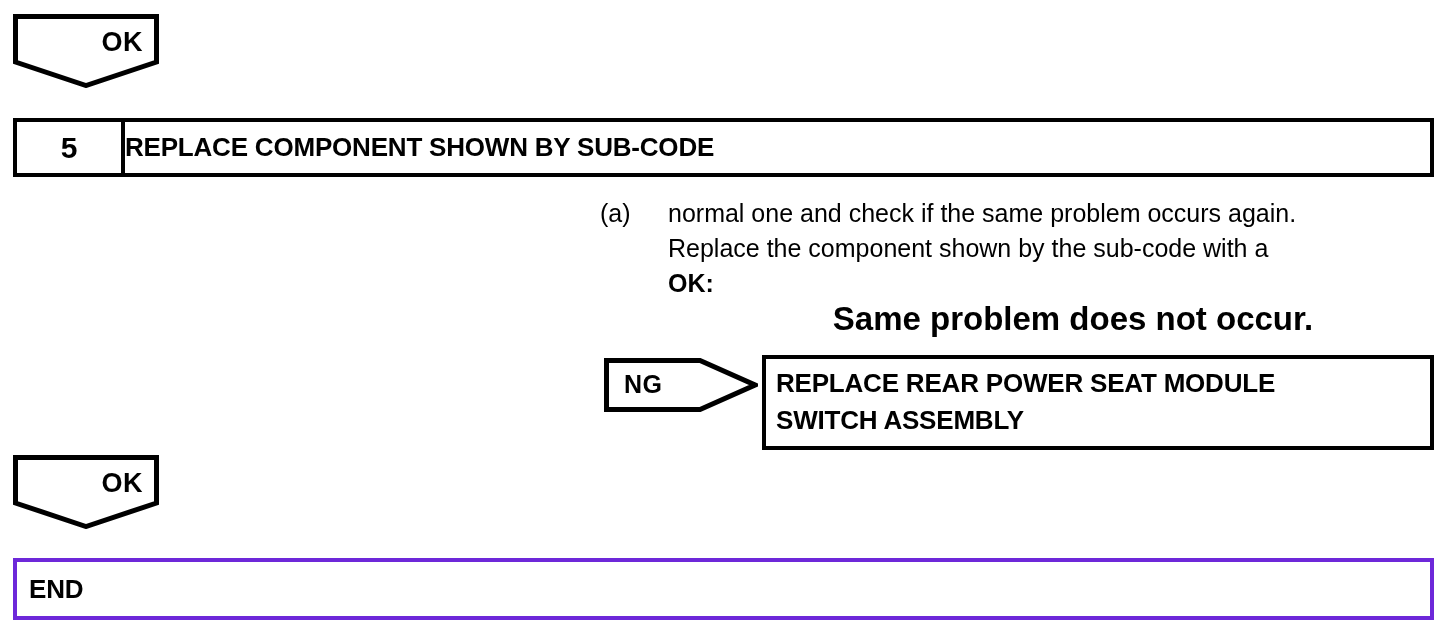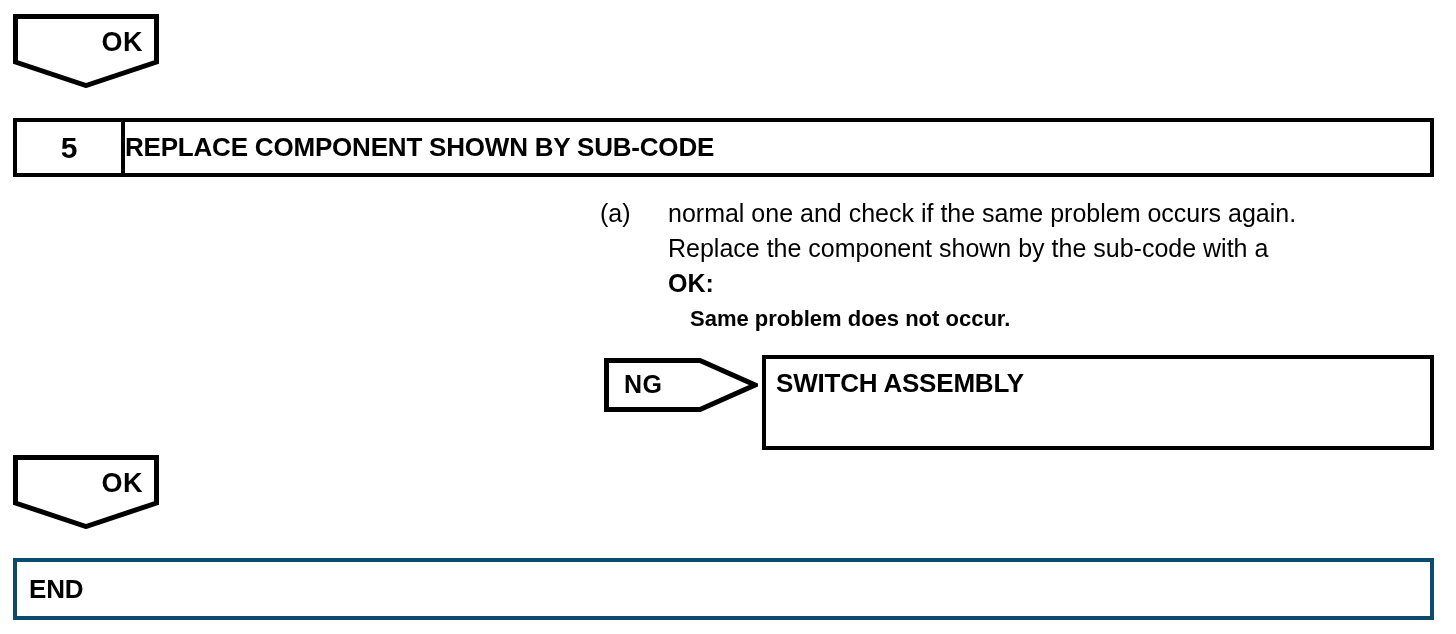--- a/index.html
+++ b/index.html
@@ -111,24 +111,25 @@
     line-height: 35px;
   }
   .proc-body .line { white-space: nowrap; }
   .proc-ok-label {
     font-weight: bold;
     font-size: 25px;
     line-height: 35px;
   }
   .proc-ok-detail {
     font-weight: bold;
-    font-size: 22px;
+    font-size: 33px;
     line-height: 35px;
     padding-left: 22px;
     white-space: nowrap;
+    text-align: center;
   }
 
   
   .ng-pent {
     position: absolute;
     left: 604px;
     top: 358px;
     width: 154px;
     height: 54px;
   }
@@ -163,21 +164,21 @@
   }
 
   
   .end-box {
     position: absolute;
     left: 13px;
     top: 558px;
     width: 1421px;
     height: 62px;
     box-sizing: border-box;
-    border: 4px solid #0c4a6e;
+    border: 4px solid #6d28d9;
     display: flex;
     align-items: center;
     padding-left: 12px;
   }
   .end-text {
     font-size: 26px;
     font-weight: bold;
     letter-spacing: -0.2px;
   }
 </style>
@@ -215,20 +216,21 @@
   </div>
 
   <div class="ng-pent">
     <svg width="154" height="54" viewBox="0 0 154 54">
       <polygon points="2.5,2.5 96,2.5 151,27 96,51.5 2.5,51.5" fill="#ffffff" stroke="#000000" stroke-width="5" stroke-linejoin="miter"></polygon>
     </svg>
     <div class="ng-label">NG</div>
   </div>
 
   <div class="result-box">
+    <div class="result-line">REPLACE REAR POWER SEAT MODULE</div>
     <div class="result-line">SWITCH ASSEMBLY</div>
   </div>
 
   <div class="ok-pent" id="ok-bottom">
     <svg width="146" height="74" viewBox="0 0 146 74">
       <polygon points="2.5,2.5 143.5,2.5 143.5,48 73,71.5 2.5,48" fill="#ffffff" stroke="#000000" stroke-width="5" stroke-linejoin="miter"></polygon>
     </svg>
     <div class="ok-label">OK</div>
   </div>
 

